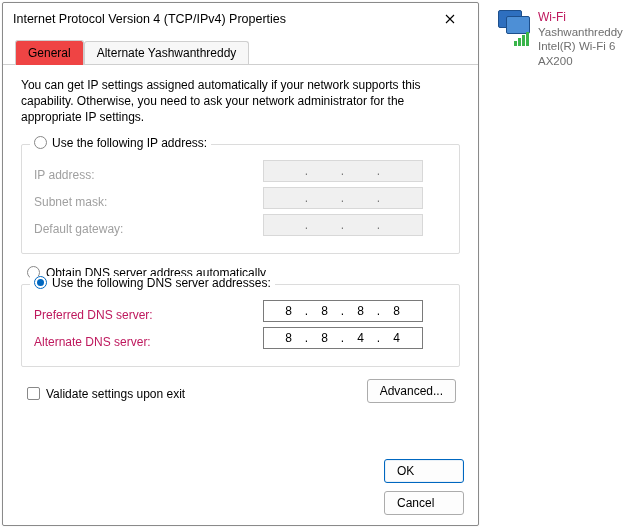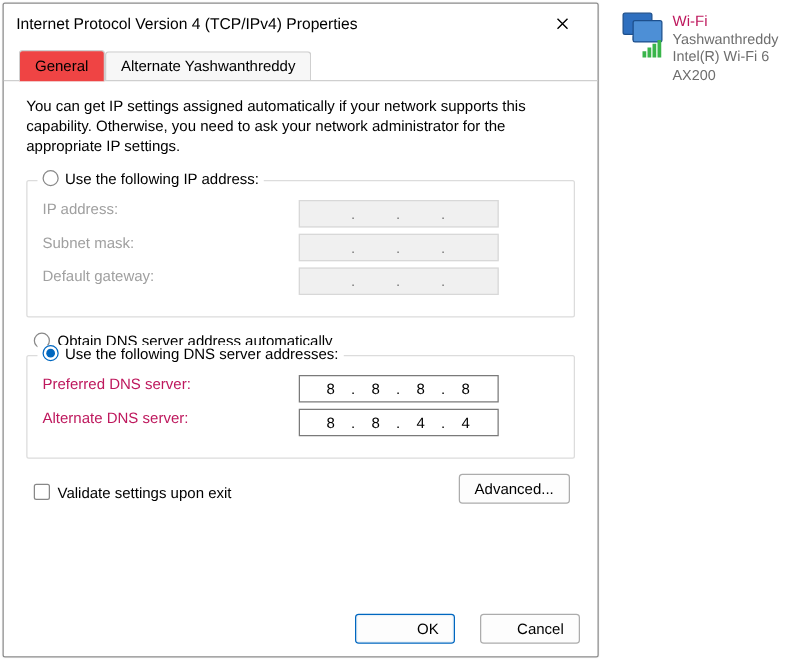--- a/index.html
+++ b/index.html
@@ -100,22 +100,23 @@
   .group-legend {
     position:absolute;
     top:-9px;left:8px;
     background:#fff;
     padding:0 4px;
     display:flex;align-items:center;
   }
   .group-legend .radio { margin-right:5px; }
 
   .field-row {
-    display:flex;align-items:flex-start;
+    display:flex;align-items:flex-end;
     margin: 5px 0;
+    gap: 24px;
   }
   .field-row .label {
     width: 205px;
     color:#a0a0a0;
   }
   .field-row.enabled .label { color:#be185d; }
   .ip-input {
     width: 160px;height:22px;
     border:1px solid #b5b5b5;
     background:#f0f0f0;
@@ -132,28 +133,28 @@
   .checkbox {
     width:13px;height:13px;border:1px solid #888;border-radius:2px;margin-right:6px;
     flex:0 0 13px;
   }
 
   .button {
     min-width:80px;height:24px;
     border:1px solid #acacac;
     background:#fdfdfd;
     border-radius:3px;
-    display:inline-flex;align-items:center;justify-content:flex-end;
+    display:inline-flex;align-items:center;justify-content:flex-start;
     font-size:12px;
     padding: 0 12px;
   }
 
   .dialog-buttons {
     position:absolute;bottom:10px;right:14px;
-    display:flex;gap:20px;
+    display:flex;gap:8px;flex-direction:column;
   }
   .button.primary { border-color:#0067c0;box-shadow:0 0 0 1px rgba(0,103,192,.08) inset; }
   .validate-adv-row { display:flex;align-items:center;justify-content:space-between;margin-top:8px;padding-right:4px; }
 
   
   .adapter {
     position:absolute;
     left:498px; top:10px;
     width:140px;
     display:flex;align-items:flex-start;

